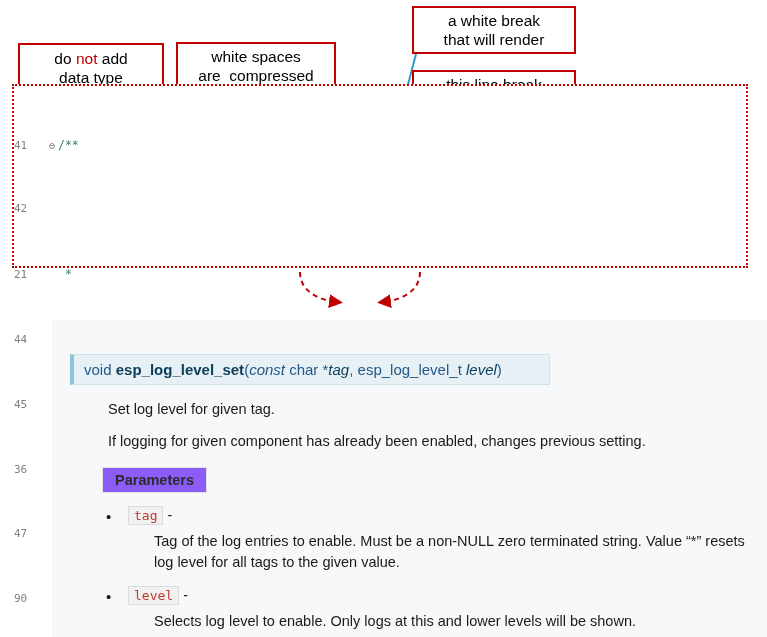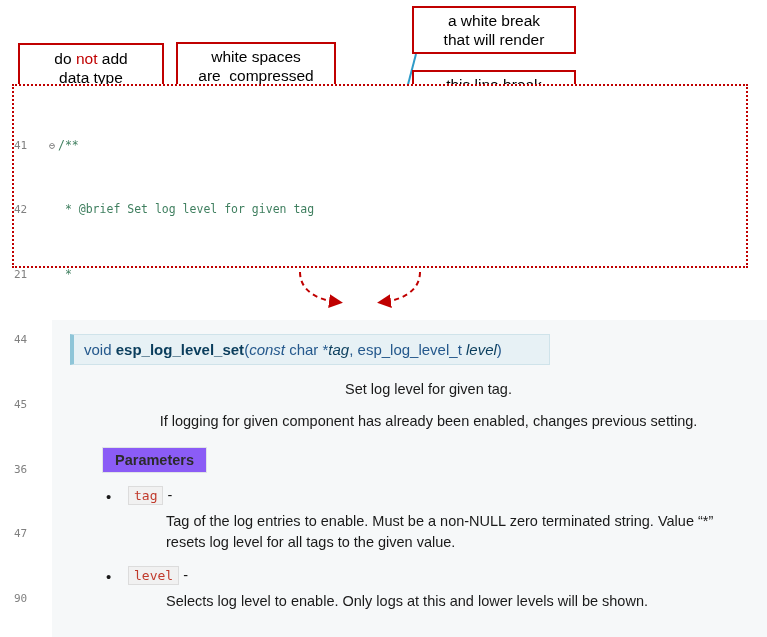--- a/index.html
+++ b/index.html
@@ -121,31 +121,31 @@
     background: #e7f1f5;
     border-left: 4px solid #8ec5d8;
     border-top: 1px solid #cfe3ea;
     border-right: 1px solid #cfe3ea;
     border-bottom: 1px solid #cfe3ea;
     padding: 6px 10px;
     font-size: 15px;
     color: #0a3d5c;
     width: 480px;
     box-sizing: border-box;
+    margin-top: 20px;
   }
   #doc-signature .ret { color: #24588c; }
   #doc-signature .name { font-weight: bold; color: #0a3d5c; }
   #doc-signature .kw { font-style: italic; color: #24588c; }
   #doc-signature .type { color: #24588c; }
   #doc-signature .param { font-style: italic; color: #0a3d5c; }
   .doc-para {
     font-size: 14.5px;
     margin: 16px 0 0 38px;
     color: #1a1a1a;
-    text-align: center;
   }
   #doc-params-header {
     margin: 18px 0 0 32px;
     display: inline-block;
     background: #8b5cf6;
     border: 1px solid #dfe3e6;
     padding: 4px 12px;
     font-size: 14.5px;
     font-weight: bold;
     color: #2b2b2b;
@@ -164,21 +164,21 @@
   }
   .param-code {
     font-family: "DejaVu Sans Mono", monospace;
     font-size: 13px;
     color: #c0392b;
     background: #f1f1f1;
     border: 1px solid #dcdcdc;
     padding: 1px 5px;
   }
   .param-desc {
-    margin: 8px 0 0 38px;
+    margin: 8px 0 0 26px;
     font-size: 14.5px;
     line-height: 1.45;
     max-width: 600px;
   }
 </style>
 </head>
 <body>
 
 <div class="stage">
 
@@ -217,21 +217,21 @@
   </div>
 
   <div id="code-panel">
     <div class="code-lines">
 
       <div class="code-line">
         <span class="ln">41</span><span class="fold">⊖</span><span class="code-text">/**</span>
       </div>
 
       <div class="code-line">
-        <span class="ln">42</span><span class="fold"></span><span class="code-text"> * @brief Set log level for given tag</span>
+        <span class="ln">42</span><span class="fold"></span>
       </div>
 
       <div class="code-line">
         <span class="ln">21</span><span class="fold"></span><span class="code-text"> *</span>
       </div>
 
       <div class="code-line">
         <span class="ln">44</span><span class="fold"></span><span class="code-text"> * If logging for given component has already been enabled, changes previous setting.</span>
       </div>
 

